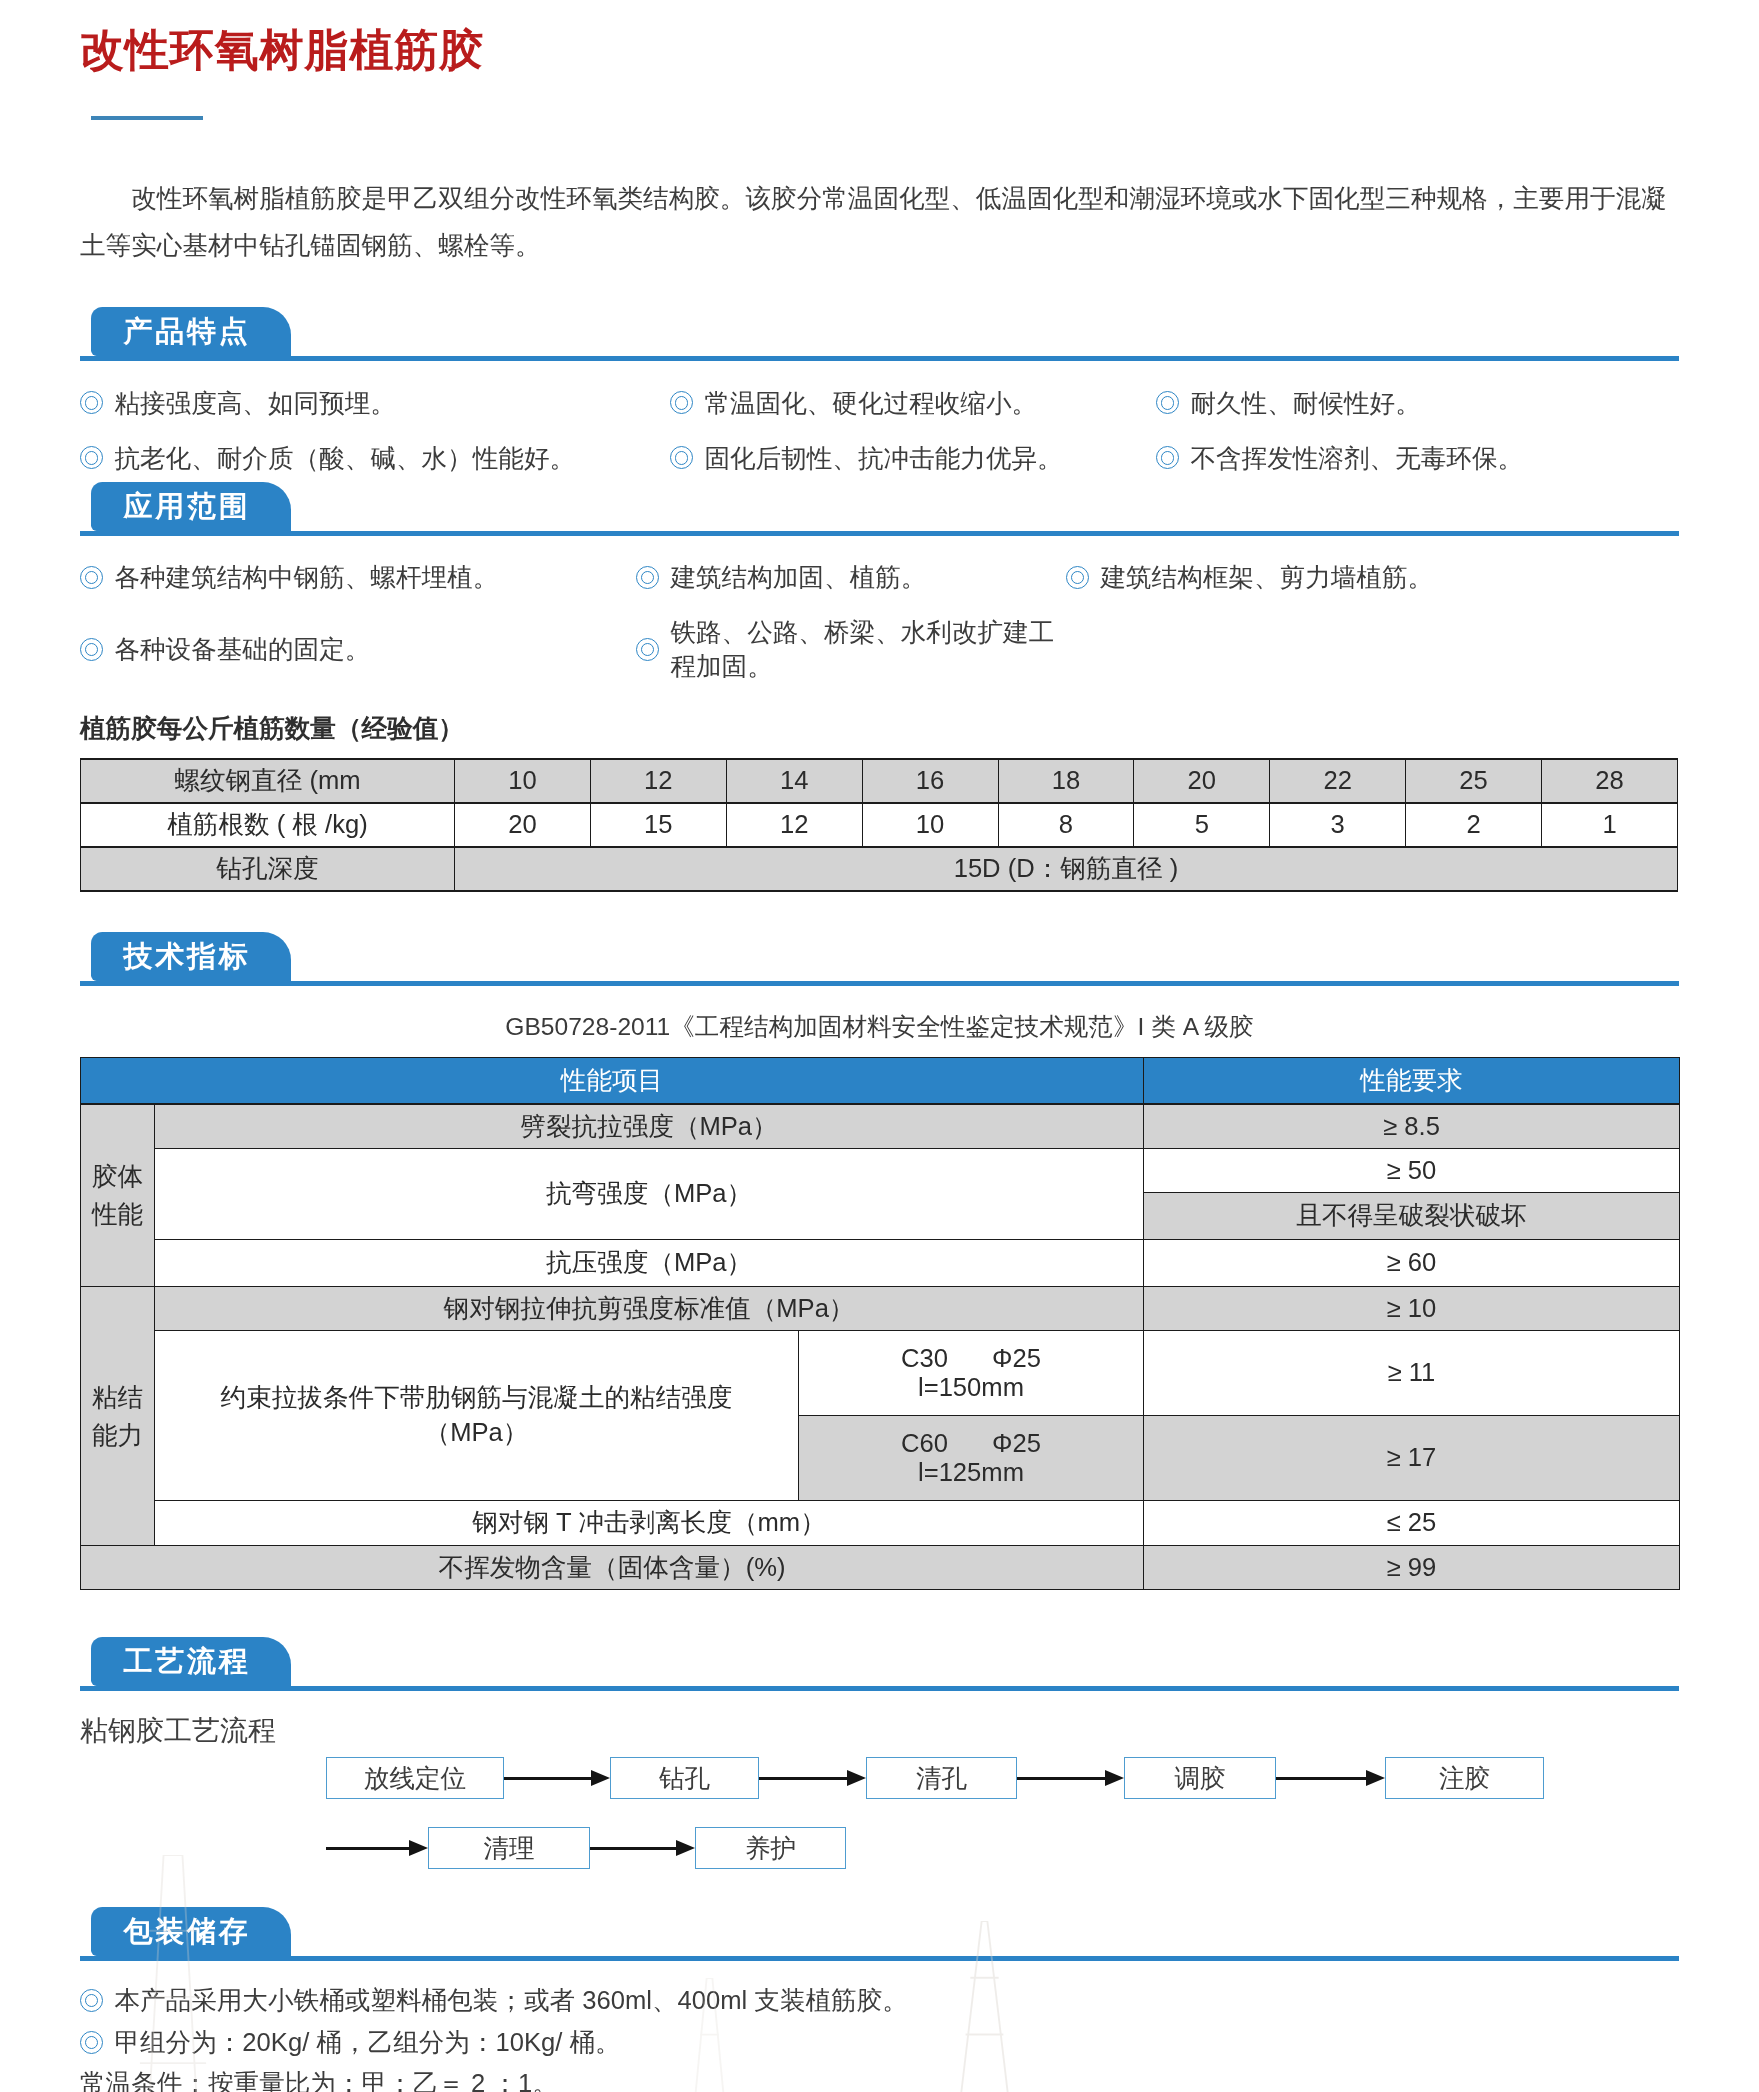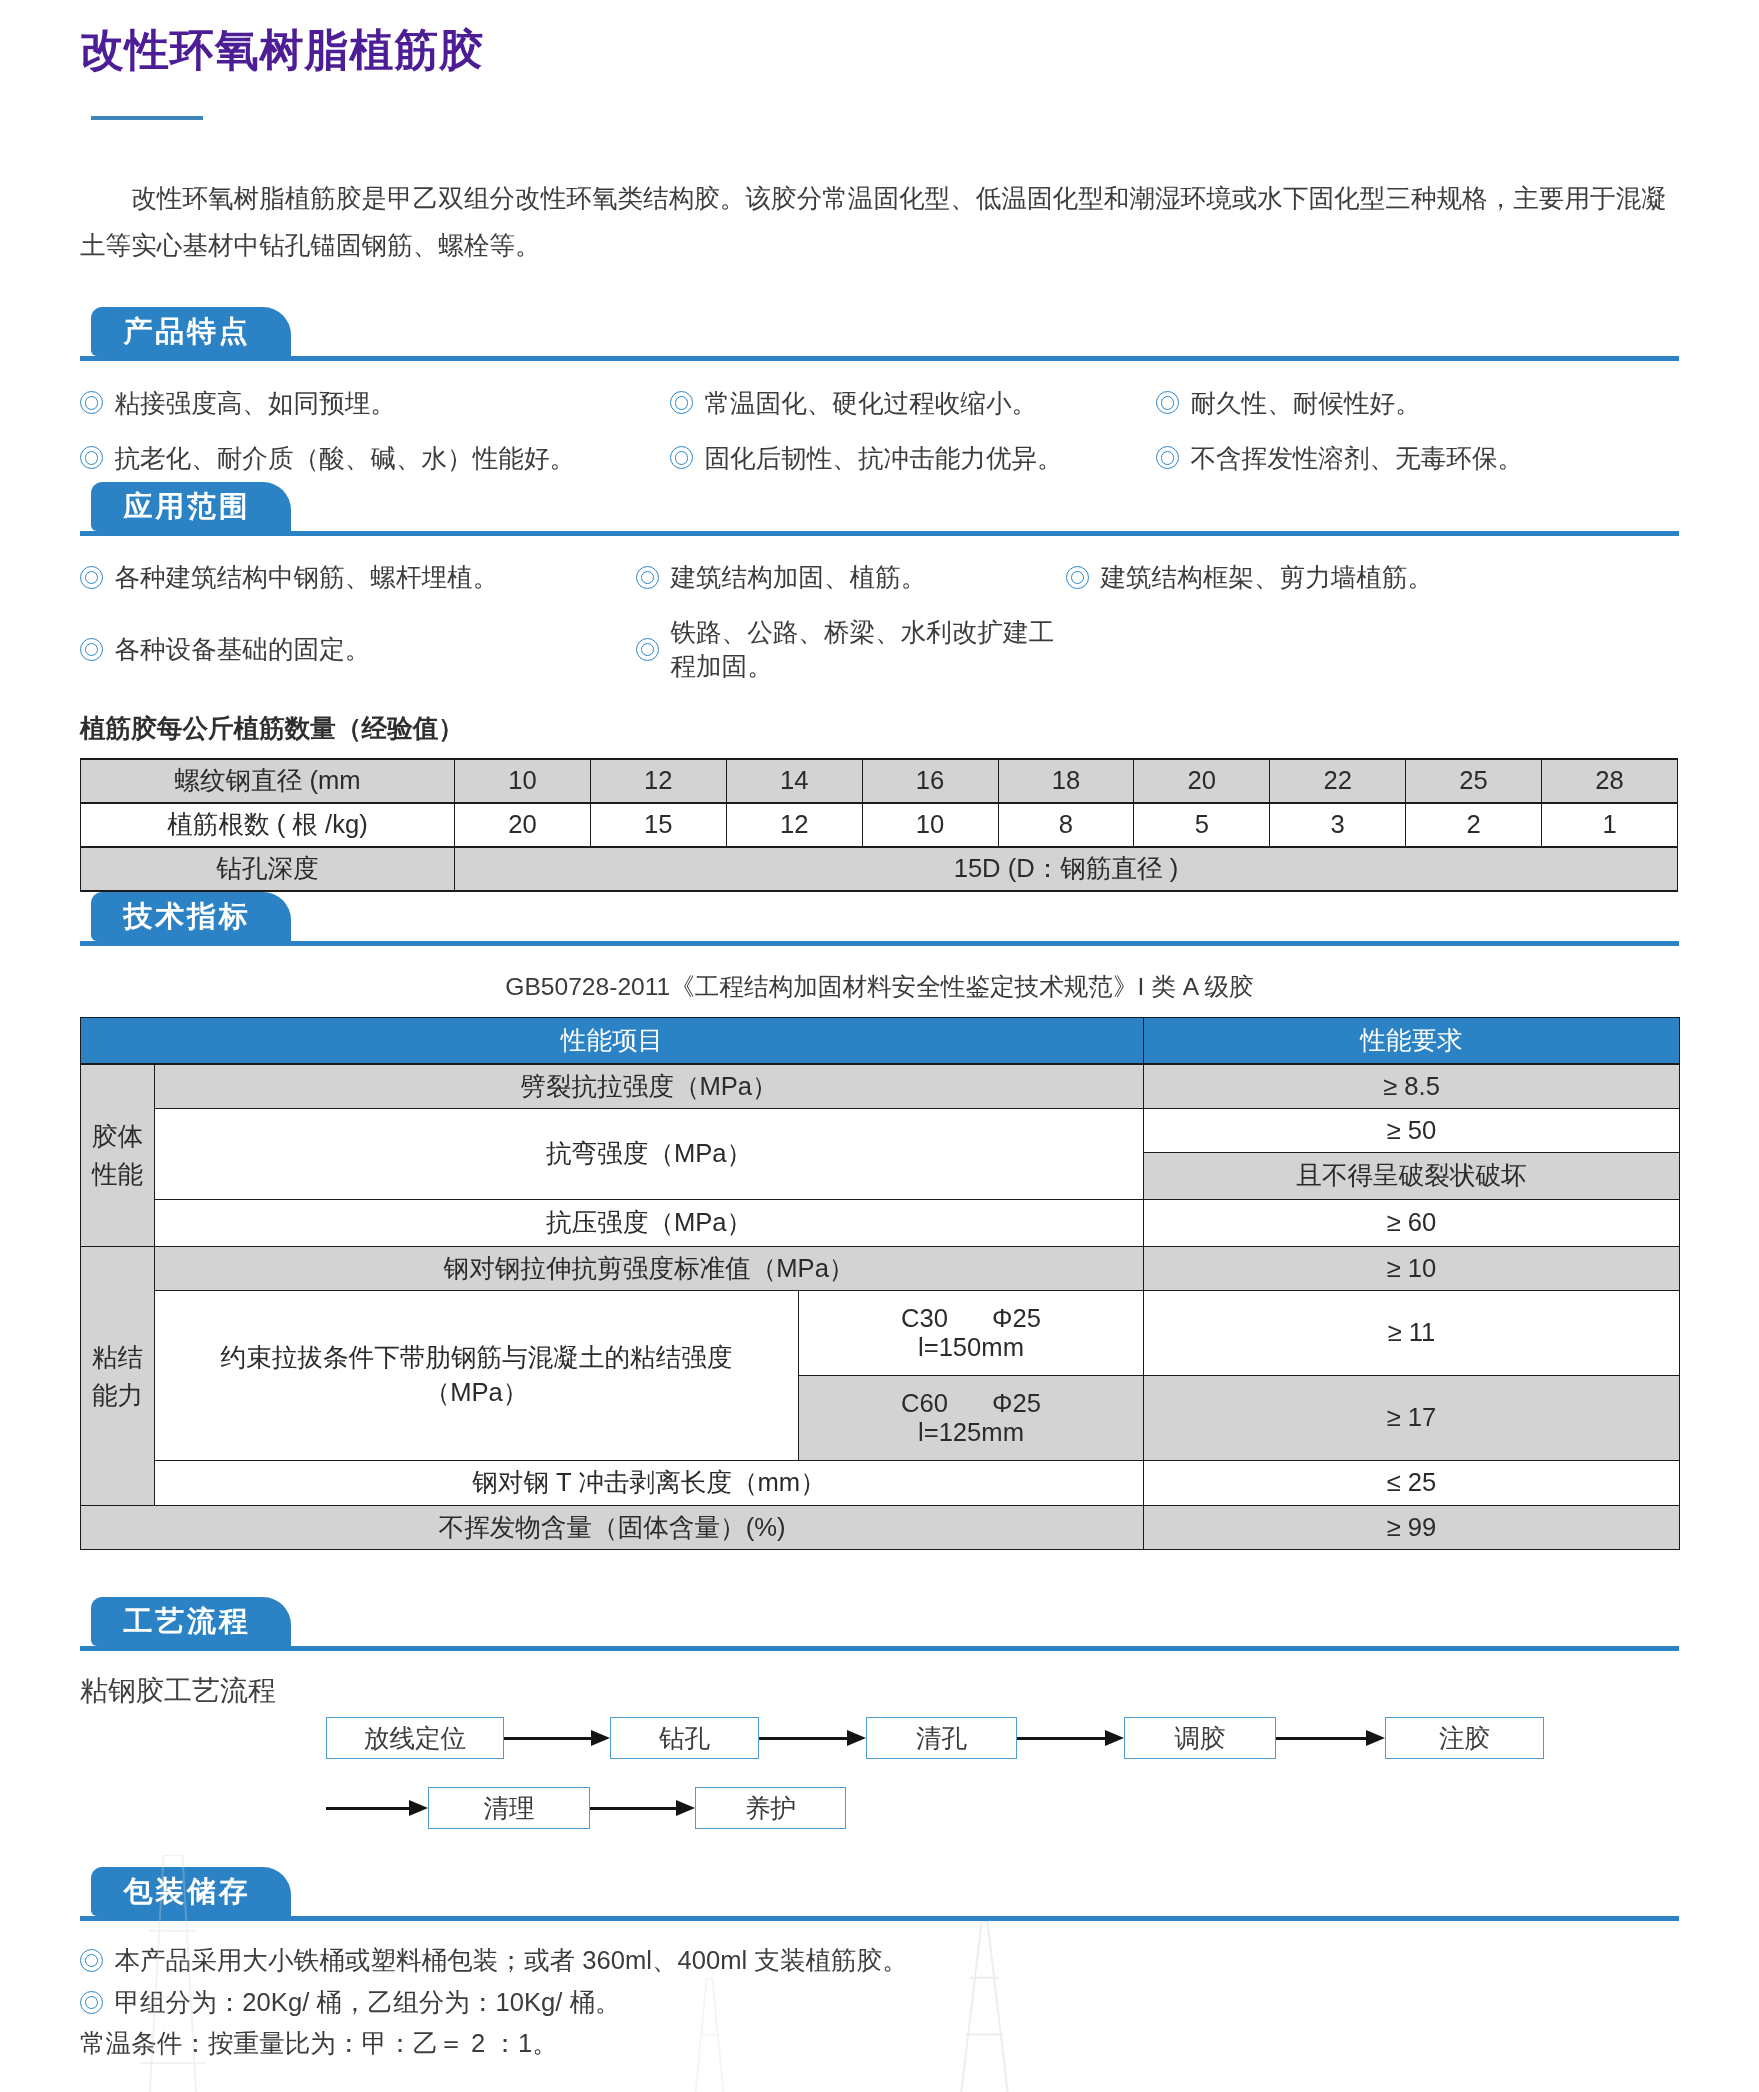--- a/index.html
+++ b/index.html
@@ -11,21 +11,21 @@
   .page {
     position:relative;
     width:1759px; height:2092px;
     background:#ffffff;
     padding:24.6px 80px 0 80px;
     overflow:hidden;
   }
 
   
   .doc-title {
-    color:#4c1d95;
+    color:#b91c1c;
     font-size:44px;
     font-weight:bold;
     letter-spacing:0.9px;
     line-height:49px;
   }
   .title-dash {
     width:112px; height:4.7px;
     background:#3d85b8;
     margin:42px 0 0 11.4px;
   }
@@ -153,21 +153,21 @@
     border-bottom:8.5px solid transparent;
   }
 
   
   .pack-list { margin-top:23px; display:grid; row-gap:8.5px; }
   .pack-list .bullet-item { line-height:33px; }
 
   
   .mt-features { margin-top:38px; }
   .mt-apps     { margin-top:7px; }
-  .mt-tech     { }
+  .mt-tech     { margin-top:40px; }
   .mt-process  { margin-top:47px; }
   .mt-pack     { margin-top:38px; }
 
   
   .watermark { position:absolute; opacity:0.35; pointer-events:none; }
   .wm-1 { left:121px; top:1855px; opacity:0.30; }
   .wm-2 { left:942px; top:1921px; opacity:0.40; }
   .wm-3 { left:681px; top:1978px; opacity:0.25; }
 </style>
 </head>

